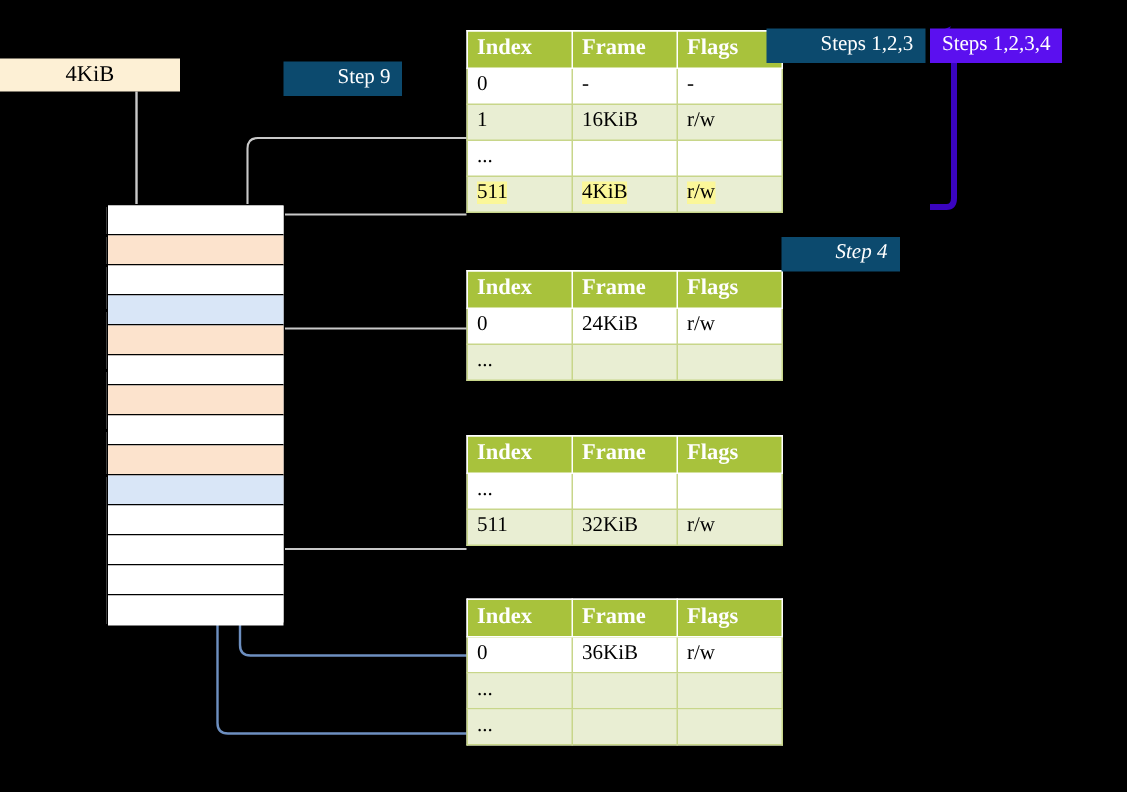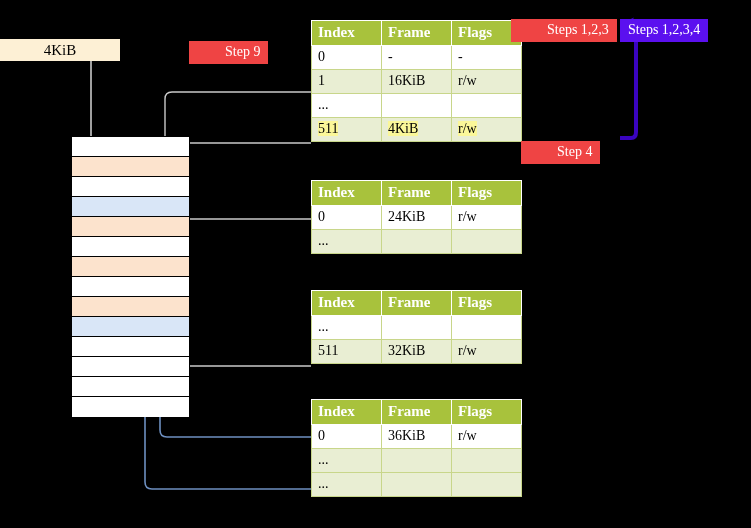--- a/index.html
+++ b/index.html
@@ -19,21 +19,21 @@
   .badge {
     position: absolute;
     color: #ffffff;
     font-family: "Liberation Serif", "DejaVu Serif", serif;
     font-size: 14px;
     line-height: 1;
     padding: 4px 8px 5px 8px;
     white-space: nowrap;
     text-align: center;
   }
-  .badge-crimson { background: #ef4444; padding-left: 36px; }
+  .badge-crimson { background: #0c4a6e; padding-left: 36px; }
   .badge-violet  { background: #5b10ef; }
 
   
   #memory-column {
     position: absolute;
     left: 71px;
     top: 136px;
     width: 119px;
     height: 280px;
     box-sizing: border-box;
@@ -282,14 +282,14 @@
           <td class="col-flags">&nbsp;</td>
         </tr>
       </tbody>
     </table>
   </div>
 
 <div id="badges-root">
     <div class="badge badge-crimson" style="left: 189px; top: 41px;">Step 9</div>
     <div class="badge badge-crimson" style="left: 511px; top: 19px;">Steps 1,2,3</div>
     <div class="badge badge-violet" style="left: 620px; top: 19px;">Steps 1,2,3,4</div>
-    <div class="badge badge-crimson" style="left: 521px; top: 141px;">Step 4</div>
+    <div class="badge badge-crimson" style="left: 521px; top: 158px; font-style: italic;">Step 4</div>
   </div>
 
 </body></html>

